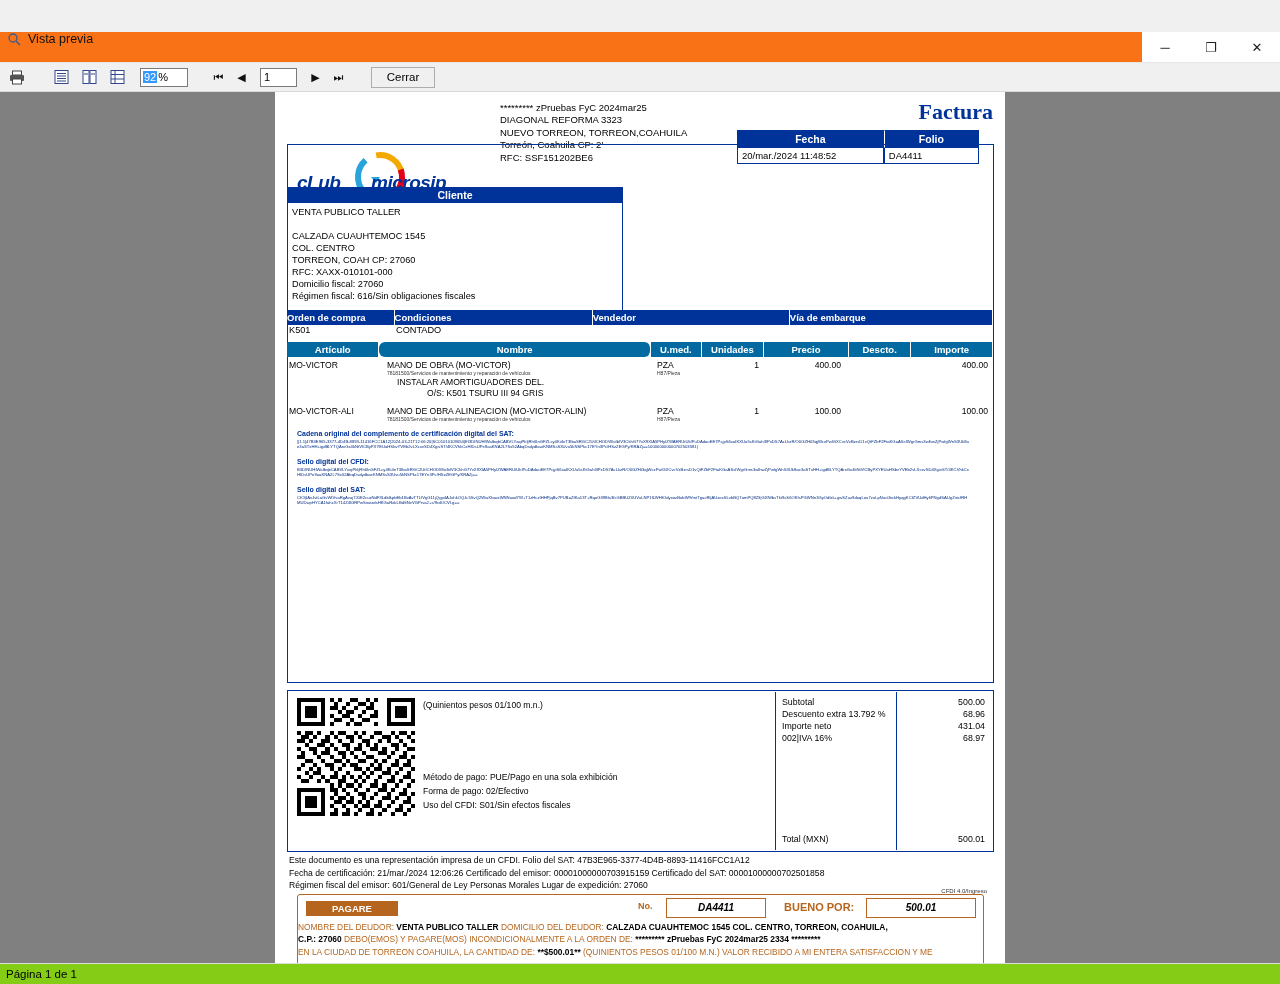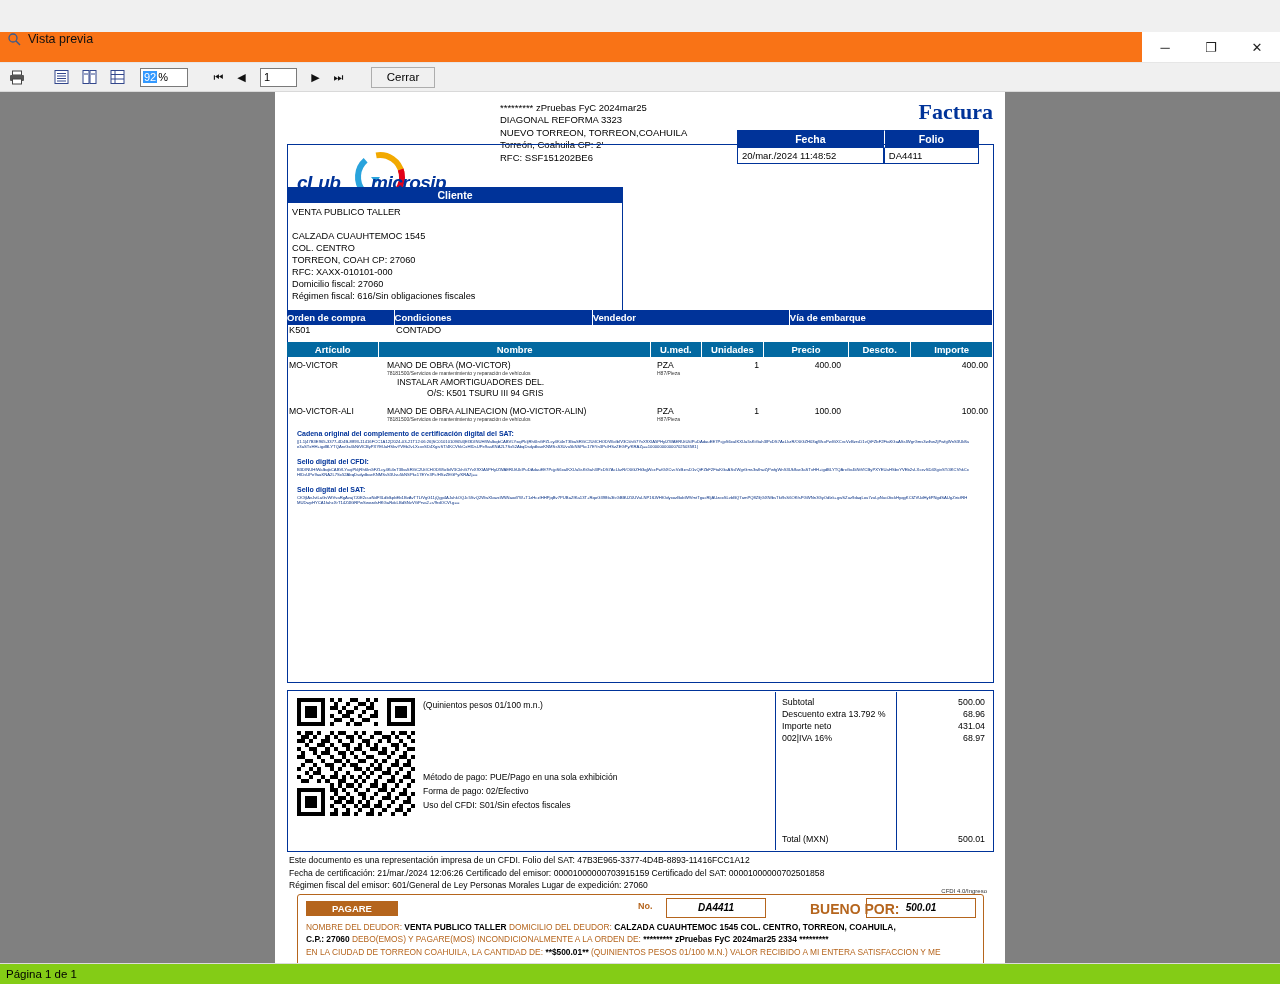--- a/index.html
+++ b/index.html
@@ -109,21 +109,21 @@
   .bandrow .c2 { width:198px; }
   .bandrow .c3 { width:197px; }
   .bandrow .c4 { width:203px; border-right:none;}
   .bandvals { position:absolute; left:12px; top:233px; width:705px; font-size:9.2px; display:flex;}
   .bandvals .v1 { width:107px; padding-left:2px;}
   .bandvals .v2 { width:198px; }
 
   .tblhead { position:absolute; left:12px; top:250px; width:705px; display:flex; }
   .tblhead .th { background:#0369a1; color:#fff; text-align:center; font-weight:bold; font-size:9.5px; padding:2px 0; border-right:1px solid #fff; }
   .th.art { width:92px; }
-  .th.nom { width:272px; }
+  .th.nom { width:272px;border-radius:6px; }
   .th.ume { width:50px; }
   .th.uni { width:62px; }
   .th.pre { width:84px; }
   .th.des { width:62px; }
   .th.imp { width:81px; border-right:none;}
 
   .row { position:absolute; left:12px; width:705px; font-size:8.6px; }
   .row .c { position:absolute; }
   .sub { font-size:5px; color:#333; }
 
@@ -142,23 +142,23 @@
   .tot-final { position:absolute; left:0; bottom:6px; width:100%; display:flex; justify-content:space-between; font-size:8.8px; padding:0 8px 0 6px; box-sizing:border-box;}
   .totals .vsep { position:absolute; left:120px; top:0; bottom:0; border-left:1px solid #003399;}
 
   .legal { position:absolute; left:14px; top:762px; width:700px; font-size:8.6px; line-height:12.6px; }
   .legal .cfdiver { position:absolute; right:2px; top:31px; font-size:6px; color:#333;}
 
   .pagare { position:absolute; left:22px; top:802px; width:685px; height:112px; border:1px solid #b5651d; border-radius:3px; }
   .pg-tag { position:absolute; left:8px; top:6px; width:92px; height:15px; background:#b5651d; color:#fff; font-size:9.5px; font-weight:bold; text-align:center; line-height:15px;}
   .pg-no { position:absolute; left:340px; top:6px; font-size:9px; font-weight:bold; color:#b5651d;}
   .pg-nobox { position:absolute; left:368px; top:3px; width:98px; height:18px; border:1px solid #b5651d; text-align:center; font-size:10px; font-weight:bold; font-style:italic; line-height:18px;}
-  .pg-bueno { position:absolute; left:512px; top:6px; font-size:14px; font-weight:bold; color:#b5651d;}
+  .pg-bueno { position:absolute; left:486px; top:6px; font-size:11px; font-weight:bold; color:#b5651d;}
   .pg-buenobox { position:absolute; left:568px; top:3px; width:108px; height:18px; border:1px solid #b5651d; text-align:center; font-size:10px; font-weight:bold; font-style:italic; line-height:18px;}
-  .pg-body { position:absolute; left:8px; top:26px; width:665px; font-size:8.4px; line-height:12.4px; color:#b5651d; }
+  .pg-body { position:absolute; left:0; top:26px; width:665px; font-size:8.4px; line-height:12.4px; color:#b5651d; }
   .pg-body b { color:#000; }
   .pg-foot { position:absolute; left:8px; bottom:8px; font-size:8px; font-style:italic; color:#b5651d;}
   .pg-date { position:absolute; left:92px; bottom:7px; font-size:10px; font-weight:bold; color:#000;}
   .pg-sign { position:absolute; right:10px; bottom:20px; width:220px; border-top:1px solid #b5651d;}
   .pg-signlbl { position:absolute; right:44px; bottom:6px; font-size:7px; font-style:italic; color:#b5651d;}
 </style>
 </head>
 <body>
 
 <div class="win">

